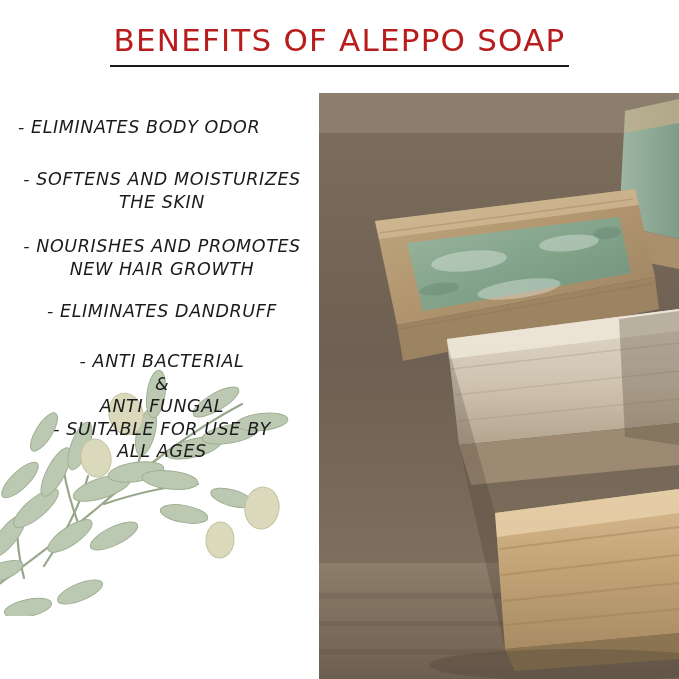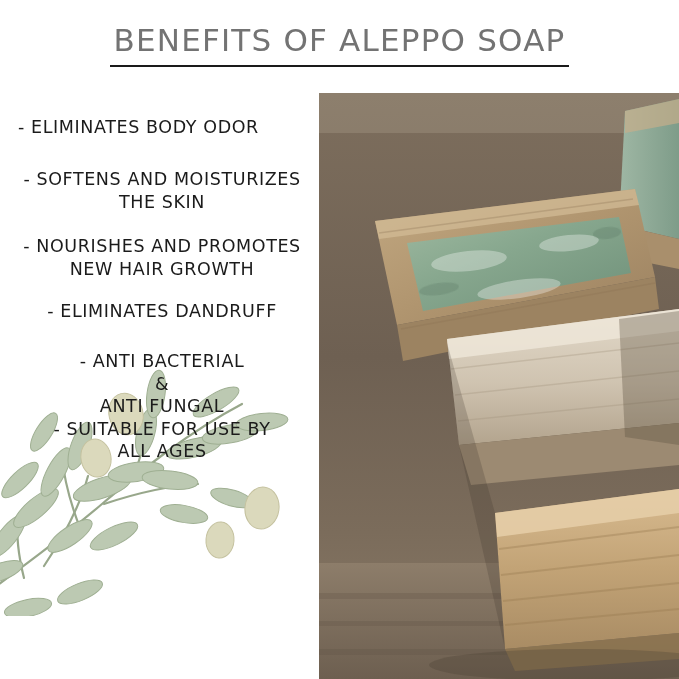--- a/index.html
+++ b/index.html
@@ -27,21 +27,21 @@
     top: 22px;
     left: 0;
     width: 679px;
     text-align: center;
   }
   .title {
     display: inline-block;
     font-family: "DejaVu Sans", sans-serif;
     font-size: 31px;
     letter-spacing: 1.2px;
-    color: #737373;
+    color: #b91c1c;
     font-weight: 400;
     padding: 0 4px 7px 4px;
     border-bottom: 2.5px solid #1a1a1a;
     text-transform: uppercase;
     white-space: nowrap;
   }
 
   
   .benefits {
     position: absolute;
@@ -57,20 +57,21 @@
   .benefit {
     color: #1b1b1b;
     font-size: 17.5px;
     line-height: 1.28;
     letter-spacing: 0.6px;
     text-transform: uppercase;
     text-align: center;
     padding: 0 10px;
     margin-bottom: 26px;
     white-space: pre-line;
+    font-style: italic;
   }
   .benefit.b0 { margin-top: 4px; margin-bottom: 30px; text-align: left; padding-left: 12px;}
   .benefit.b1 { margin-bottom: 22px; }
   .benefit.b2 { margin-bottom: 26px; }
   .benefit.b3 { margin-bottom: 20px; }
   .benefit.b4 { margin-bottom: 28px; }
   .benefit.b5 { margin-bottom: 28px; }
   .benefit.b6 { margin-bottom: 0; }
 
   

